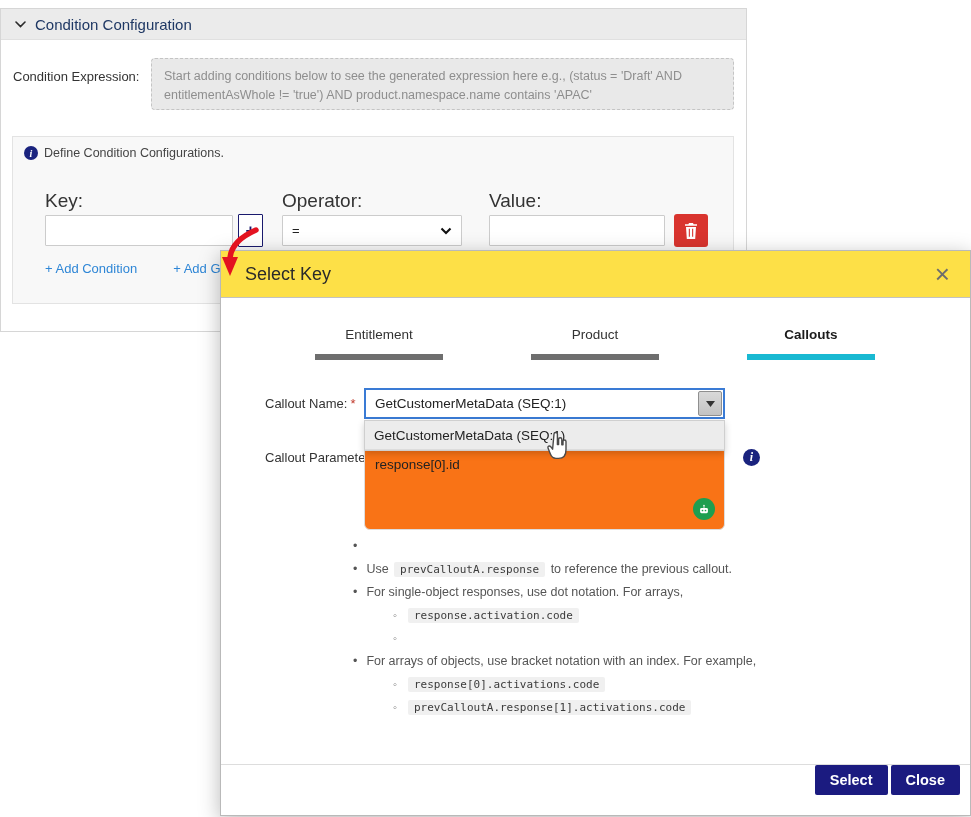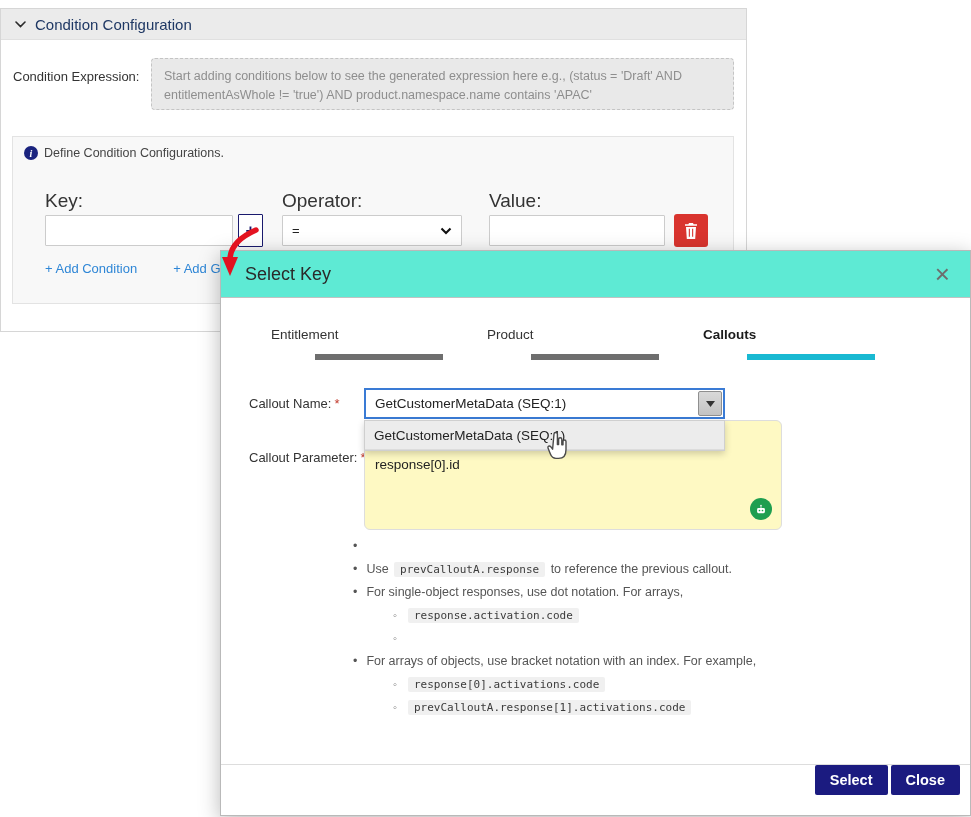--- a/index.html
+++ b/index.html
@@ -41,52 +41,52 @@
   .links{position:absolute;left:32px;top:124px;display:flex;gap:36px;}
   .link{color:var(--link-blue,#2e86d6);font-size:13px;text-decoration:none;cursor:pointer;}
 
   
   .red-arrow{position:absolute;left:216px;top:224px;z-index:30;}
 
   
   .modal{position:absolute;left:220px;top:250px;width:751px;height:566px;
          background:#fff;border:1px solid #b9b9b9;
          box-shadow:0 5px 20px rgba(0,0,0,.28);z-index:10;}
-  .modal-header{height:47px;background:#5eead4;border-bottom:1px solid #c2c2c2;
+  .modal-header{height:47px;background:#fde047;border-bottom:1px solid #c2c2c2;
                 display:flex;align-items:center;justify-content:space-between;
                 padding:0 20px 0 24px;}
   .modal-title{font-size:18px;color:#2a2a2a;font-weight:400;}
   .modal-close{background:none;border:none;font-size:26px;color:#6d6d6d;
                line-height:1;cursor:pointer;padding:0;font-weight:300;}
   .tab-bar{position:absolute;left:50px;top:76px;width:648px;display:flex;}
-  .tab{flex:1;text-align:left;cursor:pointer;}
+  .tab{flex:1;text-align:center;cursor:pointer;}
   .tab-label{display:block;font-size:13.5px;color:#333;line-height:16px;
              padding-bottom:11px;}
   .tab.active .tab-label{font-weight:bold;color:#1b1b1b;}
   .tab-underline{display:block;height:6px;width:128px;margin:0 auto;
                  background:#6e6e6e;}
   .tab.active .tab-underline{background:var(--accent-cyan,#19b9d2);}
-  .form-label{position:absolute;font-size:13px;color:#333;}
+  .form-label{position:absolute;font-size:13px;color:#333;margin-left:16px;}
   .req{color:#c0392b;margin-left:3px;}
   .name-select{position:absolute;left:143px;top:137px;width:361px;height:31px;
                border:2px solid var(--select-border-blue,#3a7bd5);background:#fff;
                display:flex;align-items:stretch;cursor:pointer;}
   .name-select .val{flex:1;display:flex;align-items:center;padding:0 9px;
                     font-size:13.5px;color:#222;}
   .caret-btn{width:24px;margin:1px;background:linear-gradient(#d9d9d9,#c3c3c3);
              border:1px solid #8f8f8f;border-radius:2px;display:flex;
              align-items:center;justify-content:center;cursor:pointer;}
   .dropdown{position:absolute;left:143px;top:169px;width:361px;height:31px;
             background:#f6f6f6;border:1px solid #cfcfcf;z-index:6;
             box-shadow:0 3px 7px rgba(0,0,0,.18);}
   .dropdown-item{height:100%;background:#ececec;border-bottom:1px solid #dcdcdc;
                  display:flex;align-items:center;padding:0 9px;
                  font-size:13.5px;color:#222;cursor:pointer;}
-  .param-area{position:absolute;left:143px;top:169px;width:418px;height:110px;
-              background:#fef9c3;border:1px solid #ddd;border-radius:6px;z-index:2;}
+  .param-area{position:absolute;left:143px;top:169px;width:361px;height:110px;
+              background:#f97316;border:1px solid #ddd;border-radius:6px;z-index:2;}
   .param-text{position:absolute;left:10px;top:36px;font-size:13.5px;color:#222;}
   .robot-btn{position:absolute;right:9px;bottom:9px;width:22px;height:22px;
              border-radius:50%;background:var(--robot-green,#1e9e50);border:none;
              display:flex;align-items:center;justify-content:center;cursor:pointer;}
   .info-icon-lg{position:absolute;left:522px;top:198px;width:17px;height:17px;
                 font-size:12px;}
   .cursor-icon{position:absolute;left:545px;top:430px;z-index:40;}
 
   .help-list{position:absolute;left:132px;top:288px;width:580px;}
   .help-item{display:flex;align-items:flex-start;gap:9px;margin-bottom:8px;

